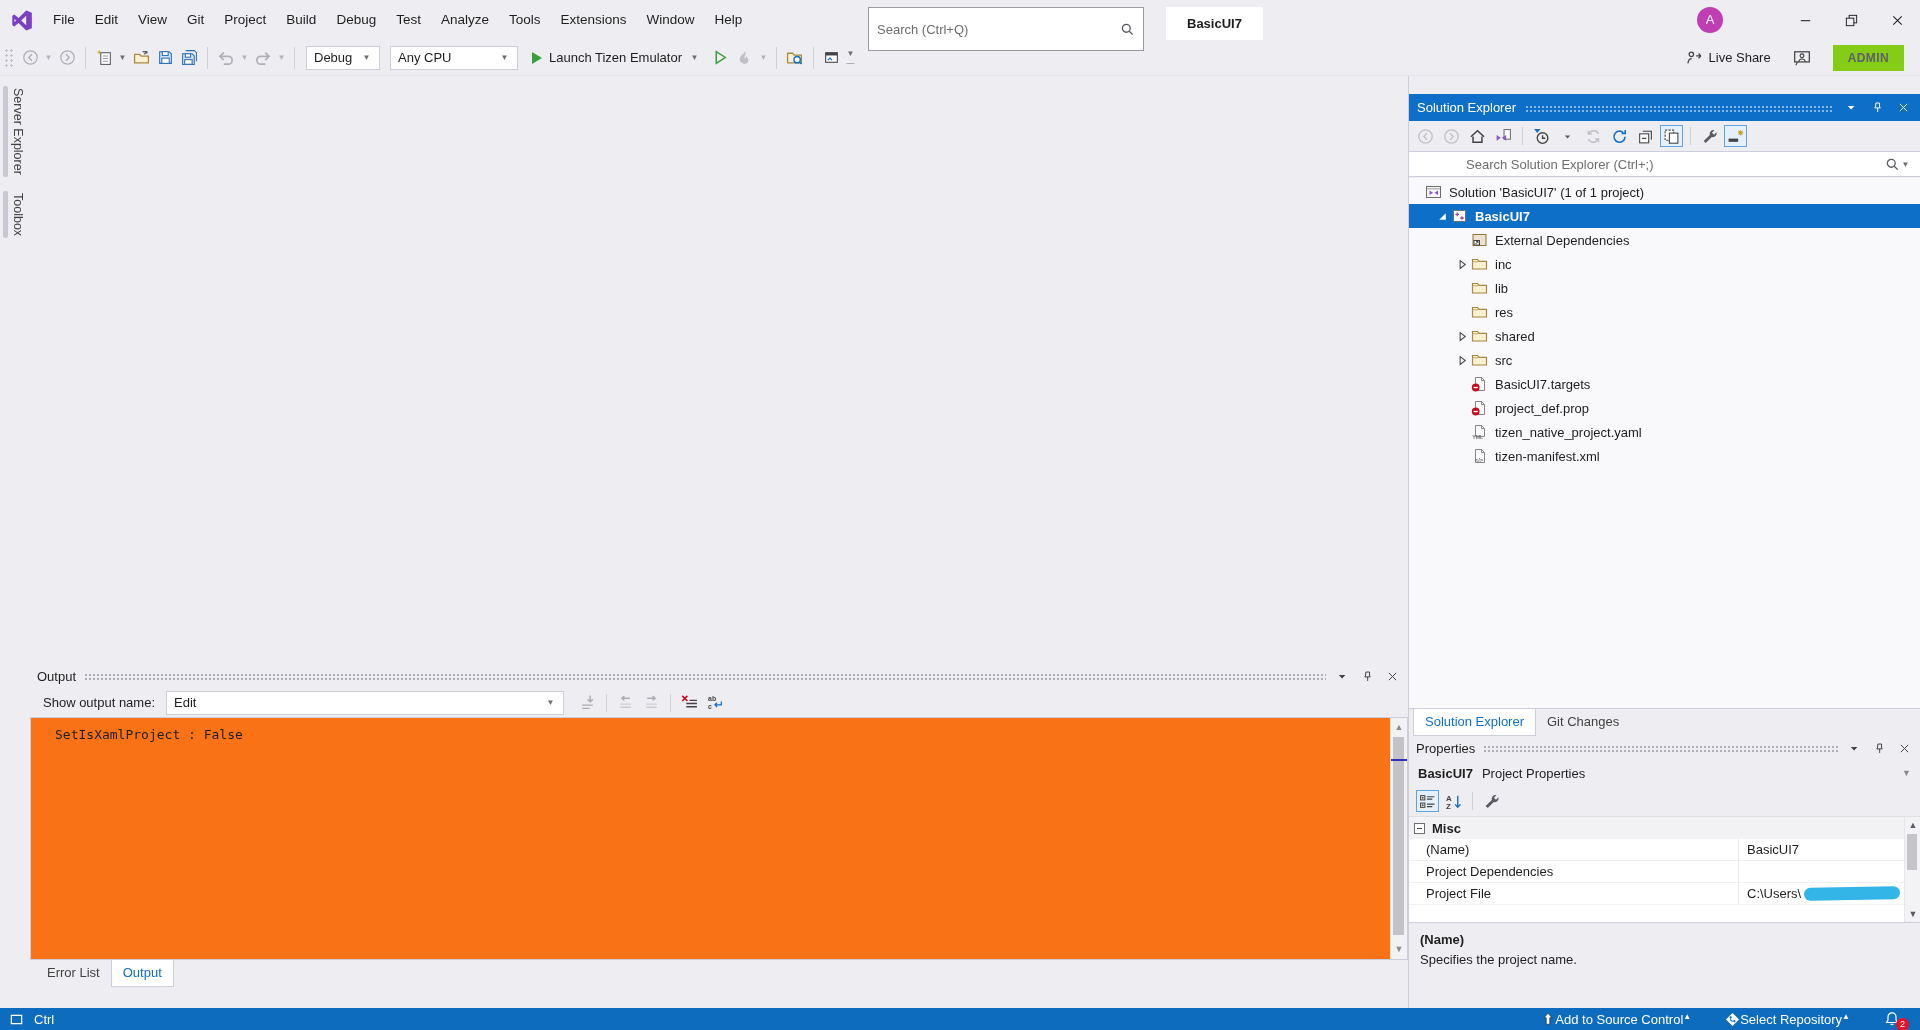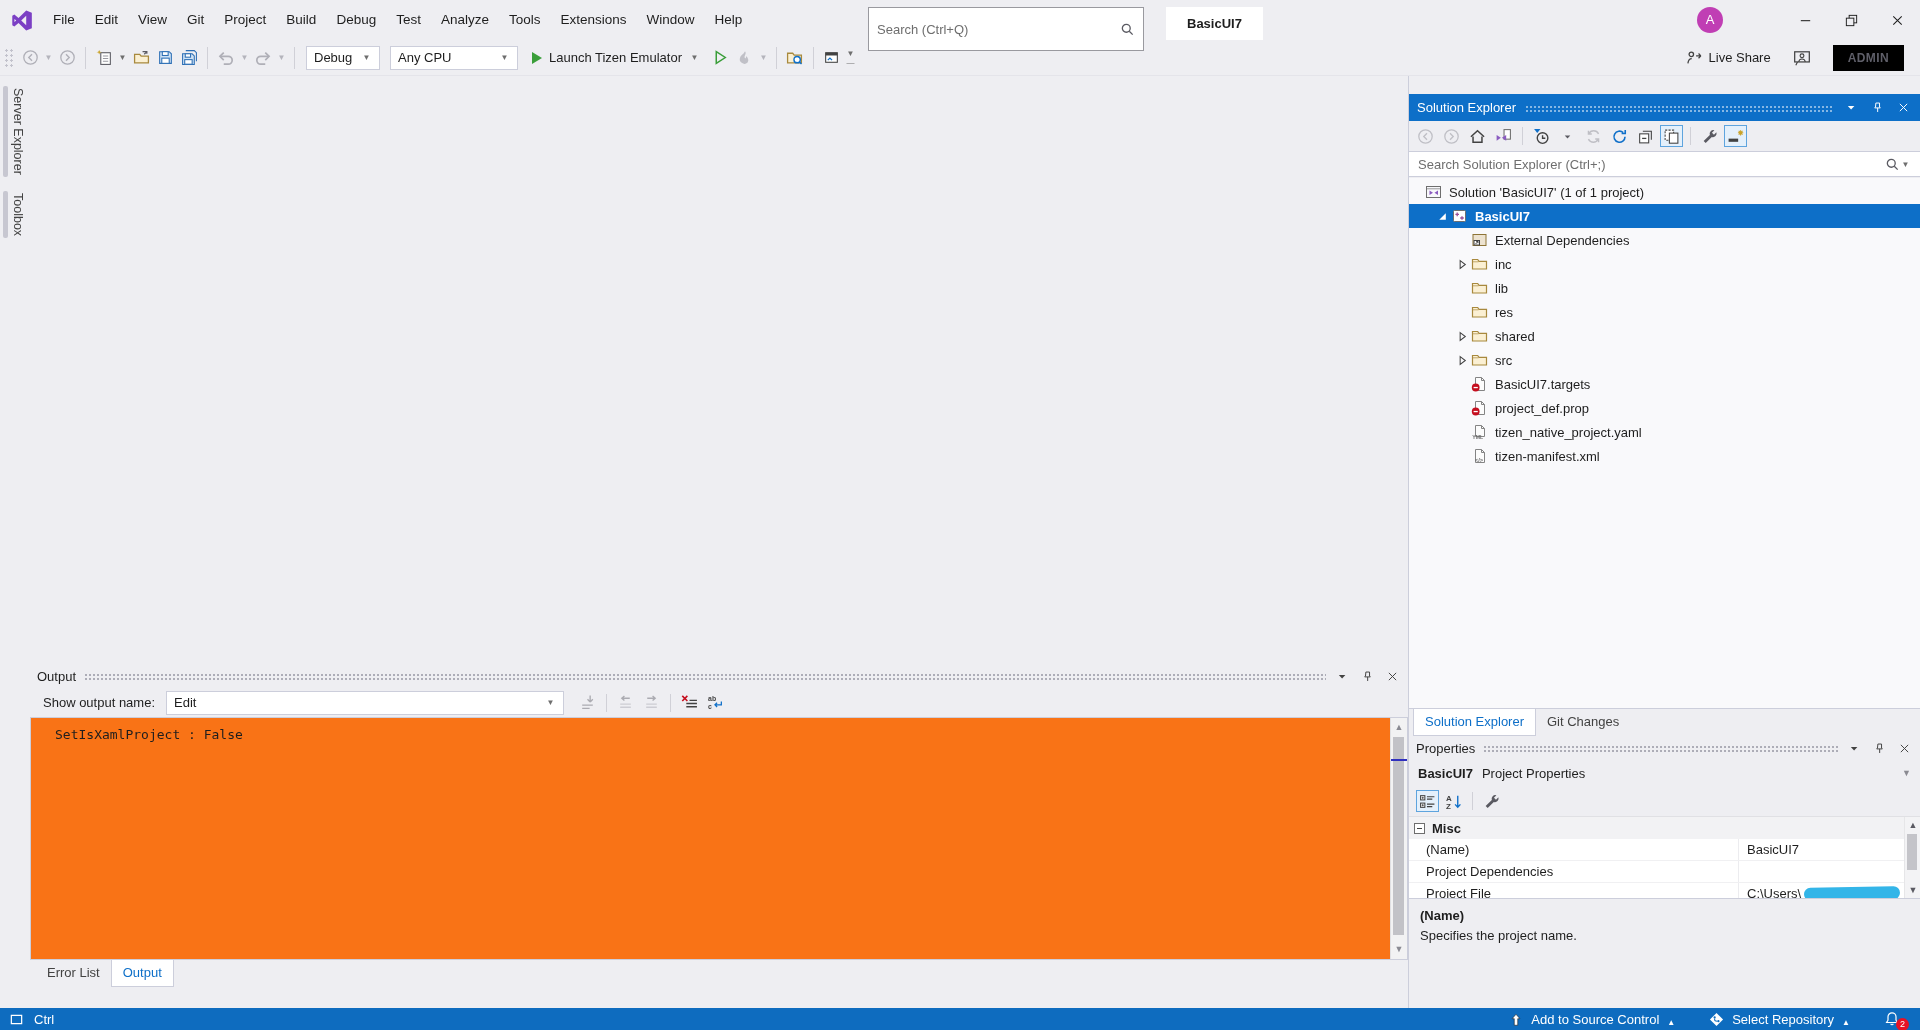--- a/index.html
+++ b/index.html
@@ -37,21 +37,21 @@
     background-image:radial-gradient(#C2C2CC 1px, transparent 1.1px); background-size:5px 5px; }
   .tb-select { height:24px; background:#fff; border:1px solid #CCCEDB; display:flex; align-items:center;
     padding:0 7px; margin:0 4px; }
   .tb-select .val { flex:1; }
   .sel-debug { width:74px; } .sel-platform { width:128px; }
   .launch-group { display:flex; align-items:center; gap:7px; padding:0 8px; }
   .play-solid { width:0; height:0; border-left:10px solid var(--launch-green,#3a9e3a);
     border-top:6px solid transparent; border-bottom:6px solid transparent; }
   .toolbar-right { margin-left:auto; display:flex; align-items:center; gap:22px; padding-right:16px; }
   .liveshare { display:flex; align-items:center; gap:6px; }
-  .admin-btn { background:#000000; color:#5F5F69; font-weight:700; font-size:12px; padding:6px 15px; letter-spacing:.4px; }
+  .admin-btn { background:#84cc16; color:#5F5F69; font-weight:700; font-size:12px; padding:6px 15px; letter-spacing:.4px; }
 
   
   .left-dock { position:absolute; left:0; top:76px; width:26px; display:flex; flex-direction:column; gap:14px; padding-top:10px; }
   .v-tab { display:flex; margin-left:3px; }
   .v-strip { width:5px; background:#C7C7D1; border-radius:2px; margin-right:3px; }
   .v-label { writing-mode:vertical-rl; font-size:12.5px; color:#424242; padding:2px 0; }
 
   
   .output-panel { position:absolute; left:30px; top:664px; width:1378px; height:296px; }
   .panel-titlebar { height:24px; display:flex; align-items:center; gap:8px; padding:0 7px; }
@@ -83,57 +83,57 @@
 
   
   .right-sep { position:absolute; left:1408px; top:76px; height:932px; width:1px; background:#CCCEDB; }
 
   .se-panel { position:absolute; left:1409px; top:94px; width:511px; height:614px; }
   .se-title { height:27px; background:var(--accent-blue,#0d6fc8); color:#fff; display:flex; align-items:center; gap:9px; padding:0 8px; }
   .se-title .pt-btn { color:#fff; }
   .se-toolbar { height:30px; display:flex; align-items:center; gap:3px; padding:0 5px; }
   .se-search { height:26px; background:#fff; border-top:1px solid #CCCEDB; border-bottom:1px solid #CCCEDB;
     display:flex; align-items:center; padding:0 9px; }
-  .se-search .ph { flex:1; color:#6E6E6E; }
+  .se-search .ph { flex:1; color:#6E6E6E;margin-left:48px; }
   .se-tree { position:absolute; left:0; right:0; top:84px; bottom:0; background:#F9F9FB; padding-top:2px; }
   .tree-row { height:24px; display:flex; align-items:center; }
   .tree-row.selected { background:var(--accent-blue,#0d6fc8); color:#fff; }
   .expander { width:18px; height:16px; flex:none; display:flex; align-items:center; justify-content:center; color:#424242; }
   .tree-row.selected .expander { color:#fff; }
   .tree-icon { width:17px; height:16px; margin-right:7px; flex:none; }
   .tree-label.bold { font-weight:700; }
   .se-tabs { position:absolute; left:1409px; top:708px; width:511px; border-top:1px solid #CCCEDB; display:flex; padding-left:4px; background:#EEEEF2; }
 
   
   .props-panel { position:absolute; left:1409px; top:736px; width:511px; height:272px; }
   .pp-object { height:26px; display:flex; align-items:center; gap:9px; padding:0 9px; }
   .pp-object .caret { margin-left:auto; color:#8A8A92; font-size:9px; }
   .pp-toolbar { height:30px; display:flex; align-items:center; gap:3px; padding:0 7px; }
-  .pp-grid { position:relative; height:82px; background:#fff; border-top:1px solid #DSDSDS; border-top:1px solid #E0E0E4; overflow:hidden; }
+  .pp-grid { position:relative; height:106px; background:#fff; border-top:1px solid #DSDSDS; border-top:1px solid #E0E0E4; overflow:hidden; }
   .cat-row { height:22px; background:#F2F2F4; display:flex; align-items:center; font-weight:700; }
   .collapse-box { width:11px; height:11px; border:1px solid #6E6E6E; background:#fff; position:relative; margin:0 7px 0 5px; flex:none; }
   .collapse-box::after { content:""; position:absolute; left:2px; right:2px; top:4px; height:1px; background:#424242; }
   .prop-row { height:22px; display:flex; border-bottom:1px solid #F0F0F2; }
   .prop-name { width:330px; padding-left:17px; line-height:21px; border-right:1px solid #ECECEF;
     overflow:hidden; white-space:nowrap; }
   .prop-value { flex:1; padding-left:8px; line-height:21px; overflow:hidden; white-space:nowrap; }
   .redaction { display:inline-block; width:96px; height:13px; background:var(--redaction-blue,#33b5e8);
     border-radius:7px; vertical-align:-2px; margin:0 3px; transform:rotate(-1deg); }
   .pp-scroll { position:absolute; right:0; top:0; bottom:0; width:16px; background:#F3F3F5; border-left:1px solid #E6E6E8; }
   .pp-scroll .scr-arr { color:#5A5A62; }
   .pp-thumb { position:absolute; left:2px; right:3px; top:17px; height:36px; background:#C4C4C9; }
   .pp-desc { border-top:1px solid #CCCEDB; padding:9px 11px; }
   .pp-desc .t { font-weight:700; margin-bottom:5px; }
 
   
   .statusbar { position:absolute; left:0; bottom:0; width:1920px; height:22px; background:var(--status-blue,#0e6cbf);
     color:#fff; display:flex; align-items:center; }
   .sb-left { display:flex; align-items:center; gap:10px; padding-left:9px; }
   .sb-right { margin-left:auto; display:flex; align-items:center; gap:34px; padding-right:20px; }
-  .sb-group { display:flex; align-items:flex-end; gap:8px; }
+  .sb-group { display:flex; align-items:flex-start; }
   .sb-caret { font-size:8px; }
   .bell-wrap { position:relative; }
   .bell-badge { position:absolute; right:-9px; bottom:-4px; width:13px; height:13px; border-radius:50%;
     background:var(--badge-red,#e81123); color:#fff; font-size:9px; line-height:13px; text-align:center; }
 </style>
 </head>
 <body>
 
 <div class="titlebar">
   <div class="vs-logo">

